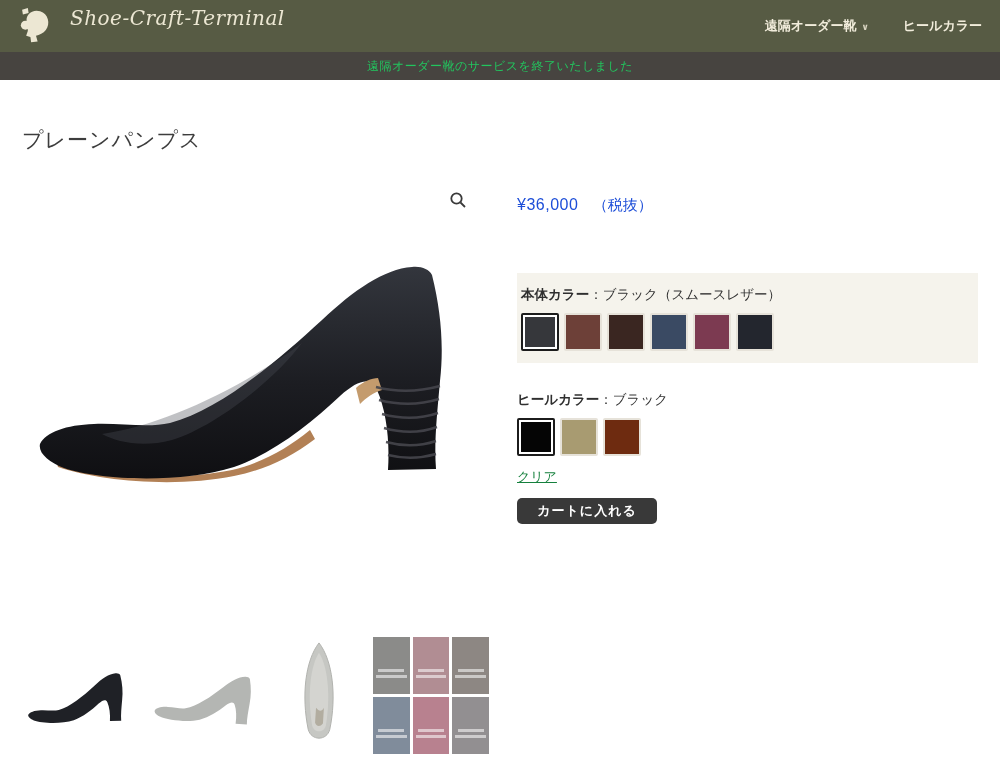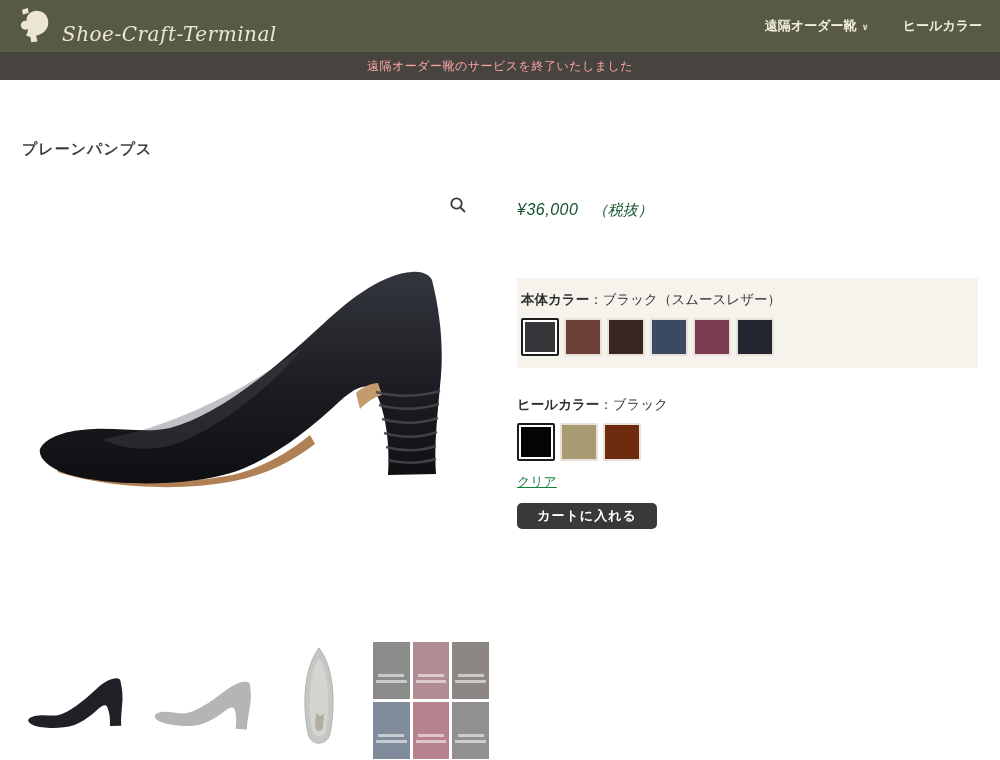--- a/index.html
+++ b/index.html
@@ -2,40 +2,40 @@
 <html><head>
 <meta charset="utf-8">
 <style>
   * { margin:0; padding:0; box-sizing:border-box; }
   html,body { background:#fff; }
   body { font-family:"Liberation Sans","DejaVu Sans",sans-serif; color:#333; }
   .page { width:1000px; height:760px; overflow:hidden; background:#fff; }
 
   
   .site-header { height:52px; background:#575b44; display:flex; align-items:center; padding:0 18px; }
-  .logo-wrap { display:flex; align-items:flex-end; gap:8px; cursor:pointer; }
+  .logo-wrap { display:flex; align-items:flex-start; gap:16px; cursor:pointer; }
   .logo-icon svg { display:block; }
   .brand { font-family:"DejaVu Serif",serif; font-style:italic; font-size:20px; color:#ece7d3; letter-spacing:0.5px; }
   .main-nav { margin-left:auto; display:flex; align-items:flex-end; gap:34px; }
   .nav-item { color:#f1ecdb; font-size:13px; font-weight:bold; text-decoration:none; display:flex; align-items:center; gap:5px; cursor:pointer; }
   .chev { font-size:9px; color:#d9d4c2; transform:translateY(1px); }
 
   
-  .announcement { height:28px; background:#474440; color:#fca5a5; font-size:12px; display:flex; align-items:center; justify-content:center; letter-spacing:0.5px; }
+  .announcement { height:28px; background:#474440; color:#22c55e; font-size:12px; display:flex; align-items:center; justify-content:center; letter-spacing:0.5px; }
 
   
   .content { padding:0 22px; }
-  .product-title { margin-top:60px; font-size:15px; font-weight:700; color:#3d3d3d; letter-spacing:1px; }
+  .product-title { margin-top:46px; font-size:21px; font-weight:400; color:#3d3d3d; letter-spacing:1px; }
 
   .product-row { display:flex; margin-top:24px; }
   .image-area { position:relative; width:460px; height:350px; background:#fff; flex:none; }
   .zoom-btn { position:absolute; top:12px; right:14px; width:20px; height:20px; cursor:pointer; }
 
   .detail-col { margin-left:35px; width:468px; }
-  .price-row { margin-top:18px; color:#14532d; font-size:16px;font-style:italic; }
+  .price-row { margin-top:18px; color:#1d4ed8; font-size:16px; }
   .price-amount { letter-spacing:0.5px; }
   .price-tax { margin-left:10px; font-size:15px; }
 
   .variations { margin-top:58px; }
   .var-row { font-size:13.5px; }
   .var-row.beige { background:#f5f3ec; padding:13px 4px 12px; }
   .var-row.plain { padding:28px 0 0; }
   .var-label { font-weight:bold; color:#2f2f2f; }
   .var-value { color:#333; }
   .swatch-row { display:flex; gap:5px; margin-top:9px; }

